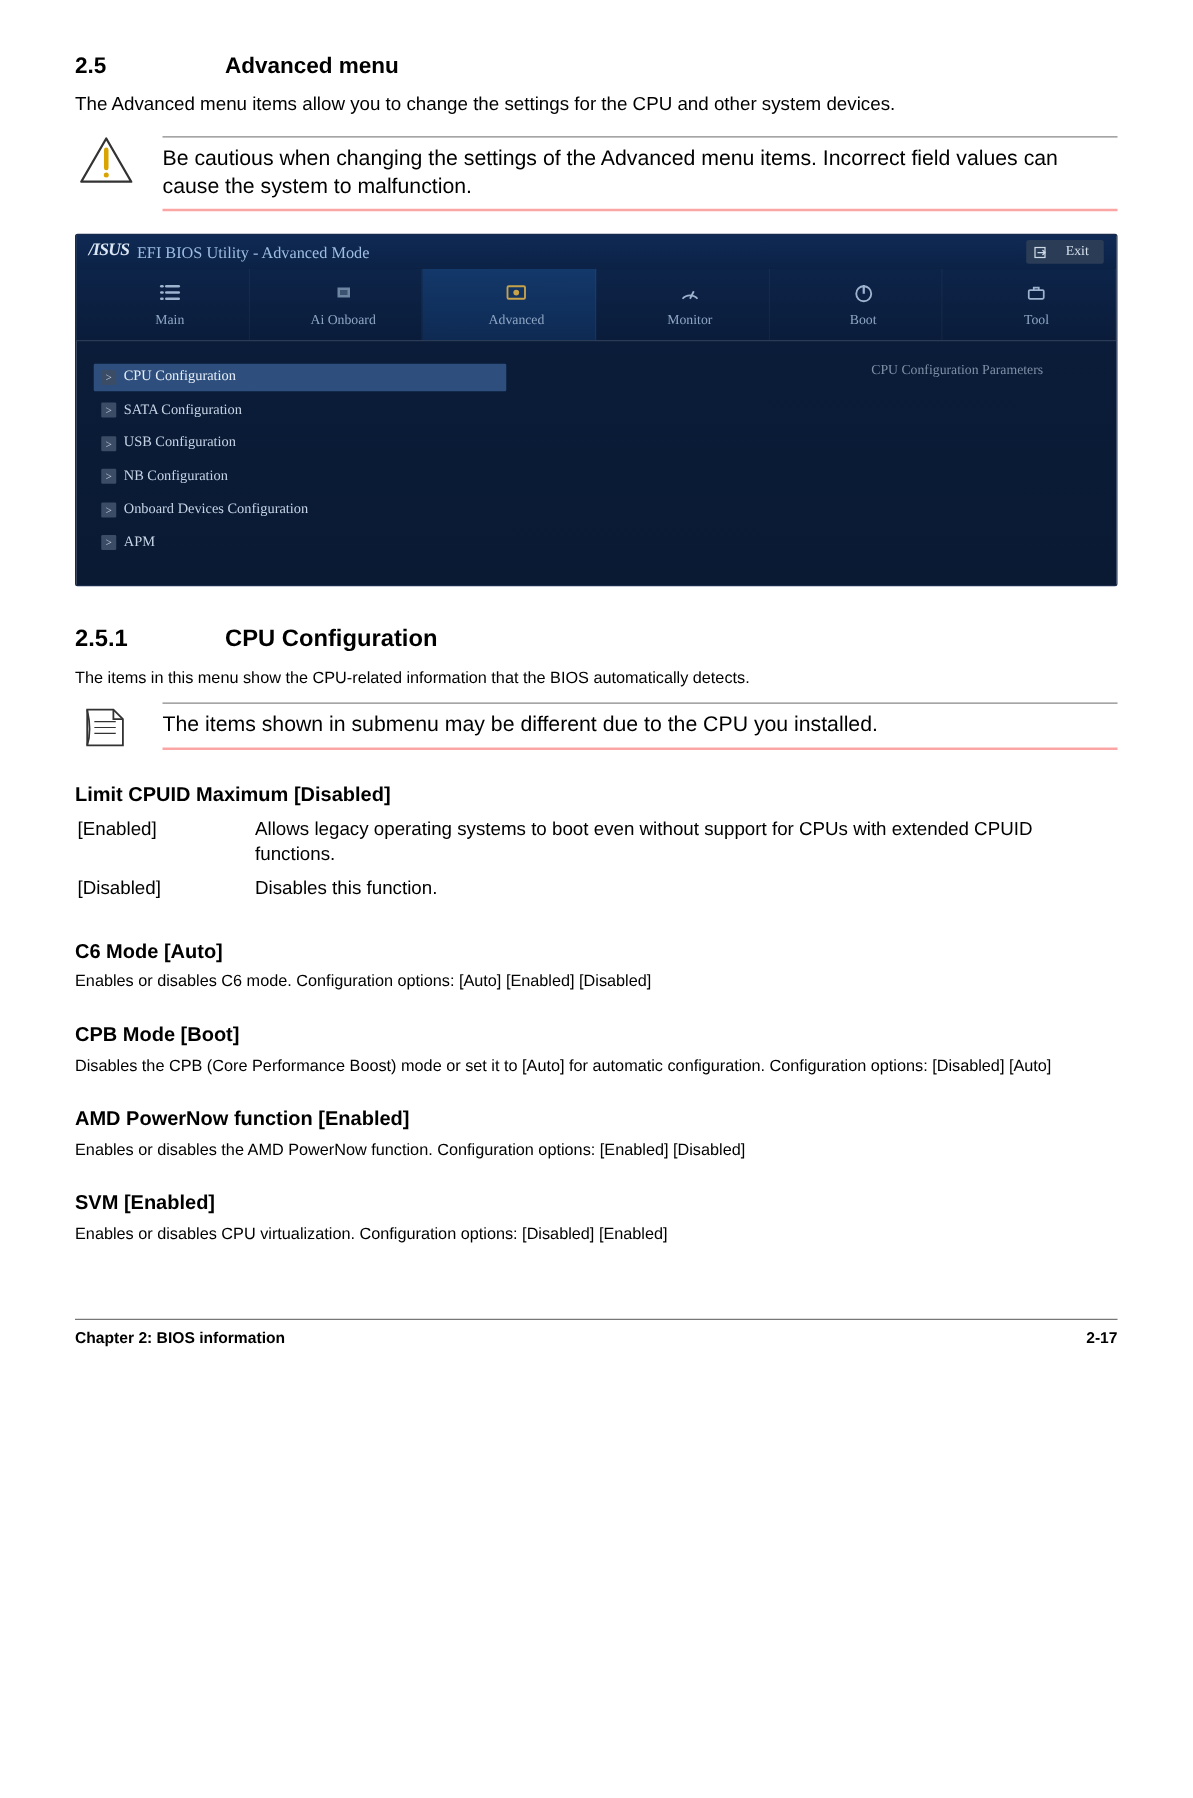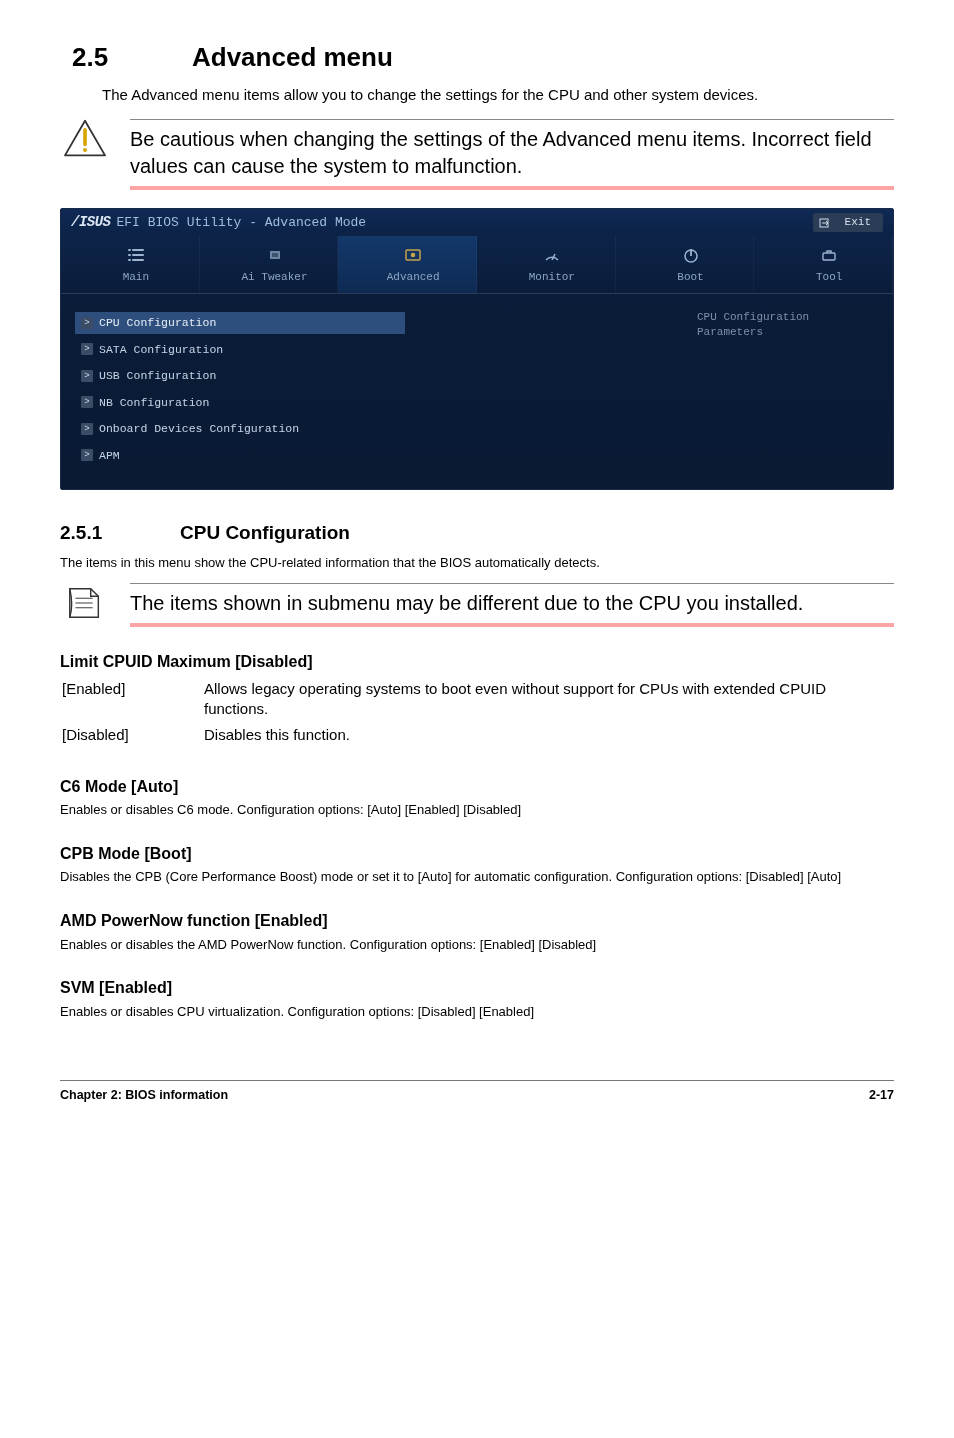--- a/index.html
+++ b/index.html
@@ -7,39 +7,38 @@
     font-family: Arial, Helvetica, sans-serif;
     background: #fff;
     color: #000;
     width: 954px;
     margin: 0 auto;
     padding: 40px 60px 30px 60px;
     font-size: 14px;
     line-height: 1.35;
   }
   h1.section-title {
-    font-size: 26px;
+    font-size: 18px;
     font-weight: bold;
     margin-bottom: 10px;
-    margin-left: 12px;
   }
   h1.section-title .num { display: inline-block; width: 120px; }
-  p.intro { margin-bottom: 14px; font-size: 15px; margin-left: 42px; }
+  p.intro { margin-bottom: 14px; font-size: 15px; }
   .note-row { display: flex; align-items: flex-start; gap: 20px; margin-bottom: 18px; }
   .icon-col { flex: 0 0 50px; display:flex; justify-content:center; }
-  .note-text { flex: 1; border-top: 1px solid #888; border-bottom: 4px solid #fca5a5; padding: 6px 0; font-size: 20px; }
+  .note-text { flex: 1; border-top: 1px solid #888; border-bottom: 2px solid #fca5a5; padding: 6px 0; font-size: 17px; }
   .warn-icon svg { width: 44px; height: 40px; }
   .paper-icon svg { width: 46px; height: 40px; }
 
   
   .bios-box {
     border: 1px solid #1a2a4a;
     background: linear-gradient(#0b1d3c,#0a1a33);
     color: #c7d4e6;
-    font-family: Liberation Mono, monospace;
+    font-family: Liberation Serif, serif;
     font-size: 12px;
     margin-bottom: 30px;
     border-radius: 2px;
     overflow: hidden;
   }
   .bios-titlebar {
     background: linear-gradient(#0f2a55,#0c2246);
     display: flex;
     align-items: center;
     padding: 4px 10px;
@@ -162,21 +161,21 @@
             <line x1="7" y1="14" x2="17" y2="14"></line>
           </g>
         </svg>
       <span>Main</span>
     </div>
     <div class="bios-tab">
       <svg class="tab-icon" viewBox="0 0 20 18">
           <rect x="5" y="5" width="10" height="8" fill="#6f86a3"></rect>
           <rect x="7" y="7" width="6" height="4" fill="#3c5370"></rect>
         </svg>
-      <span>Ai  Tweaker</span>
+      <span>Ai  Onboard</span>
     </div>
     <div class="bios-tab active">
       <svg class="tab-icon" viewBox="0 0 20 18">
           <rect x="3" y="4" width="14" height="10" rx="1" fill="none" stroke="#c6a24a" stroke-width="1.5"></rect>
           <circle cx="10" cy="9" r="2.3" fill="#c6a24a"></circle>
         </svg>
       <span>Advanced</span>
     </div>
     <div class="bios-tab">
       <svg class="tab-icon" viewBox="0 0 20 18">

